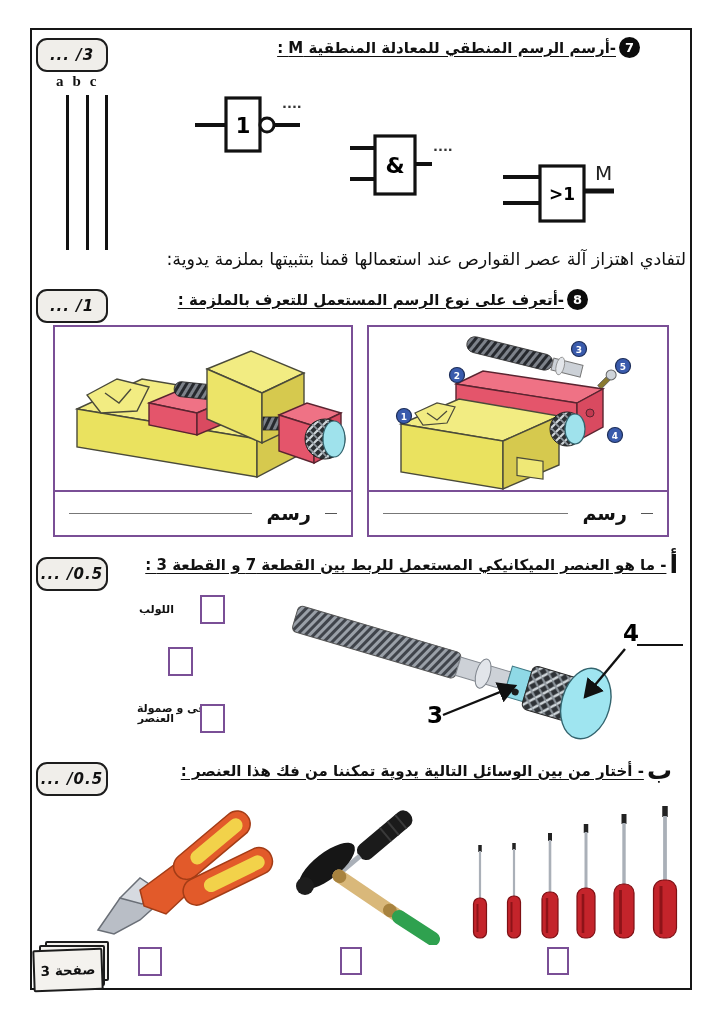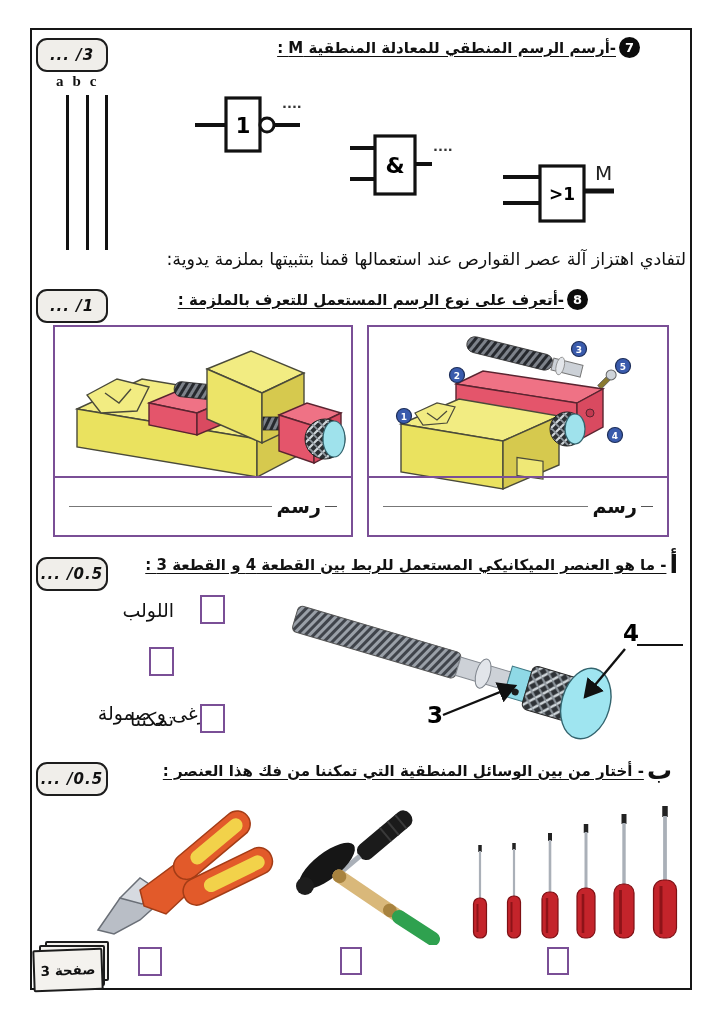--- a/index.html
+++ b/index.html
@@ -19,27 +19,27 @@
     align-items:center;justify-content:center;font-weight:bold;font-size:13px;font-style:normal;
   }
   .utext{font-weight:bold;font-size:15px;text-decoration:underline;text-underline-offset:3px;}
   .bigletter{font-size:25px;font-weight:bold;line-height:1;}
   .introline{position:absolute;direction:rtl;font-size:17.5px;font-weight:400;white-space:nowrap;}
   .abc{position:absolute;display:flex;gap:9px;font-family:"Liberation Serif",serif;font-weight:bold;font-size:15px;}
   .vline{position:absolute;width:3px;background:#121212;}
   .pbox{position:absolute;border:2.5px solid #7a4f96;background:#fff;}
   .pbox-strip{
     position:absolute;left:0;right:0;bottom:0;height:35px;border-top:2.5px solid #7a4f96;
-    display:flex;flex-direction:row;align-items:center;direction:rtl;padding:11px 14px;gap:4px;
+    display:flex;flex-direction:row;align-items:center;direction:rtl;padding:4px 14px;gap:14px;
   }
   .rasm{font-weight:bold;font-size:19px;line-height:1;}
   .dashlet{width:12px;border-top:1.3px solid #555;}
   .ansline{flex:1;border-top:1.3px solid #777;}
   .opt{position:absolute;display:flex;direction:rtl;align-items:center;gap:26px;}
-  .optlabel{font-weight:normal;font-size:19px;white-space:nowrap;}
+  .optlabel{font-weight:bold;font-size:11px;white-space:nowrap;}
   .chk{border:2.6px solid #7a4f96;background:#fff;}
   .opt .chk{width:21px;height:25px;}
   .chk.free{position:absolute;width:18px;height:24px;}
   .pagestack{position:absolute;left:33px;top:941px;width:80px;height:50px;}
   .pg{position:absolute;background:#f4f2ee;border:2px solid #1c1c1c;border-radius:2px;}
   .pg1{left:12px;top:0;width:60px;height:36px;}
   .pg2{left:6px;top:4px;width:62px;height:37px;}
   .pg3{left:0;top:8px;width:66px;height:38px;display:flex;align-items:center;justify-content:center;
        font-weight:bold;font-size:13.5px;direction:rtl;transform:rotate(-2deg);}
   svg{display:block;}
@@ -204,34 +204,34 @@
       <span class="rasm">رسم</span>
       <span class="ansline"></span>
     </div>
   </div>
 
   <div class="score" style="top:557px;">
     <span>... /0.5</span>
   </div>
   <div class="qtitle" style="top:552px;right:42px;">
     <span class="bigletter">أ</span>
-    <span class="utext">- ما هو العنصر الميكانيكي المستعمل للربط بين القطعة 4 و القطعة 3 :</span>
+    <span class="utext">- ما هو العنصر الميكانيكي المستعمل للربط بين القطعة 7 و القطعة 3 :</span>
   </div>
 
   <div class="opt" style="top:595px;right:495px;">
     <span class="chk"></span>
     <span class="optlabel">اللولب</span>
   </div>
   <div class="opt" style="top:647px;right:495px;flex-direction:column;">
     <span class="chk"></span>
     <span class="optlabel">البرغى و صمولة</span>
   </div>
   <div class="opt" style="top:704px;right:495px;">
     <span class="chk"></span>
-    <span class="optlabel">تمكننا</span>
+    <span class="optlabel">العنصر</span>
   </div>
 
   <svg style="position:absolute;left:285px;top:593px;" width="405" height="160" viewBox="0 0 405 160">
     <defs>
       <pattern id="thrA" width="6" height="30" patternUnits="userSpaceOnUse" patternTransform="rotate(28)">
         <rect width="6" height="30" fill="#9aa0a8"></rect>
           <rect width="3" height="30" fill="#40444b"></rect>
       </pattern>
       <pattern id="crossA" width="11" height="11" patternUnits="userSpaceOnUse">
         <rect width="11" height="11" fill="#2e3236"></rect>
@@ -256,21 +256,21 @@
     <text x="338" y="48" font-size="23" font-weight="bold">4</text>
     <line x1="352" y1="52" x2="398" y2="52" stroke="#111" stroke-width="2"></line>
     <line x1="340" y1="56" x2="300" y2="104" stroke="#111" stroke-width="2.4" marker-end="url(#arrA)"></line>
   </svg>
 
   <div class="score" style="top:762px;">
     <span>... /0.5</span>
   </div>
   <div class="qtitle" style="top:758px;right:48px;">
     <span class="bigletter">ب</span>
-    <span class="utext">- أختار من بين الوسائل المنطقية التي تمكننا من فك هذا العنصر :</span>
+    <span class="utext">- أختار من بين الوسائل التالية يدوية تمكننا من فك هذا العنصر :</span>
   </div>
 
   <svg style="position:absolute;left:80px;top:802px;" width="195" height="140" viewBox="0 0 195 140">
     <polygon points="18,128 40,96 62,86 80,100 60,118 34,132" fill="#b9bec6" stroke="#6a6f77" stroke-width="1.5"></polygon>
     <polygon points="40,96 60,76 78,88 62,102" fill="#d6dae0" stroke="#6a6f77" stroke-width="1.5"></polygon>
     <polygon points="60,88 98,60 122,78 86,112 64,104" fill="#e25a2a" stroke="#a33c16" stroke-width="1.5"></polygon>
     <g transform="translate(96,72) rotate(-40)">
       <rect x="0" y="-12" width="92" height="26" rx="13" fill="#e25a2a" stroke="#a33c16" stroke-width="1.5"></rect>
       <rect x="20" y="-6" width="64" height="14" rx="7" fill="#f2d24a"></rect>
     </g>

